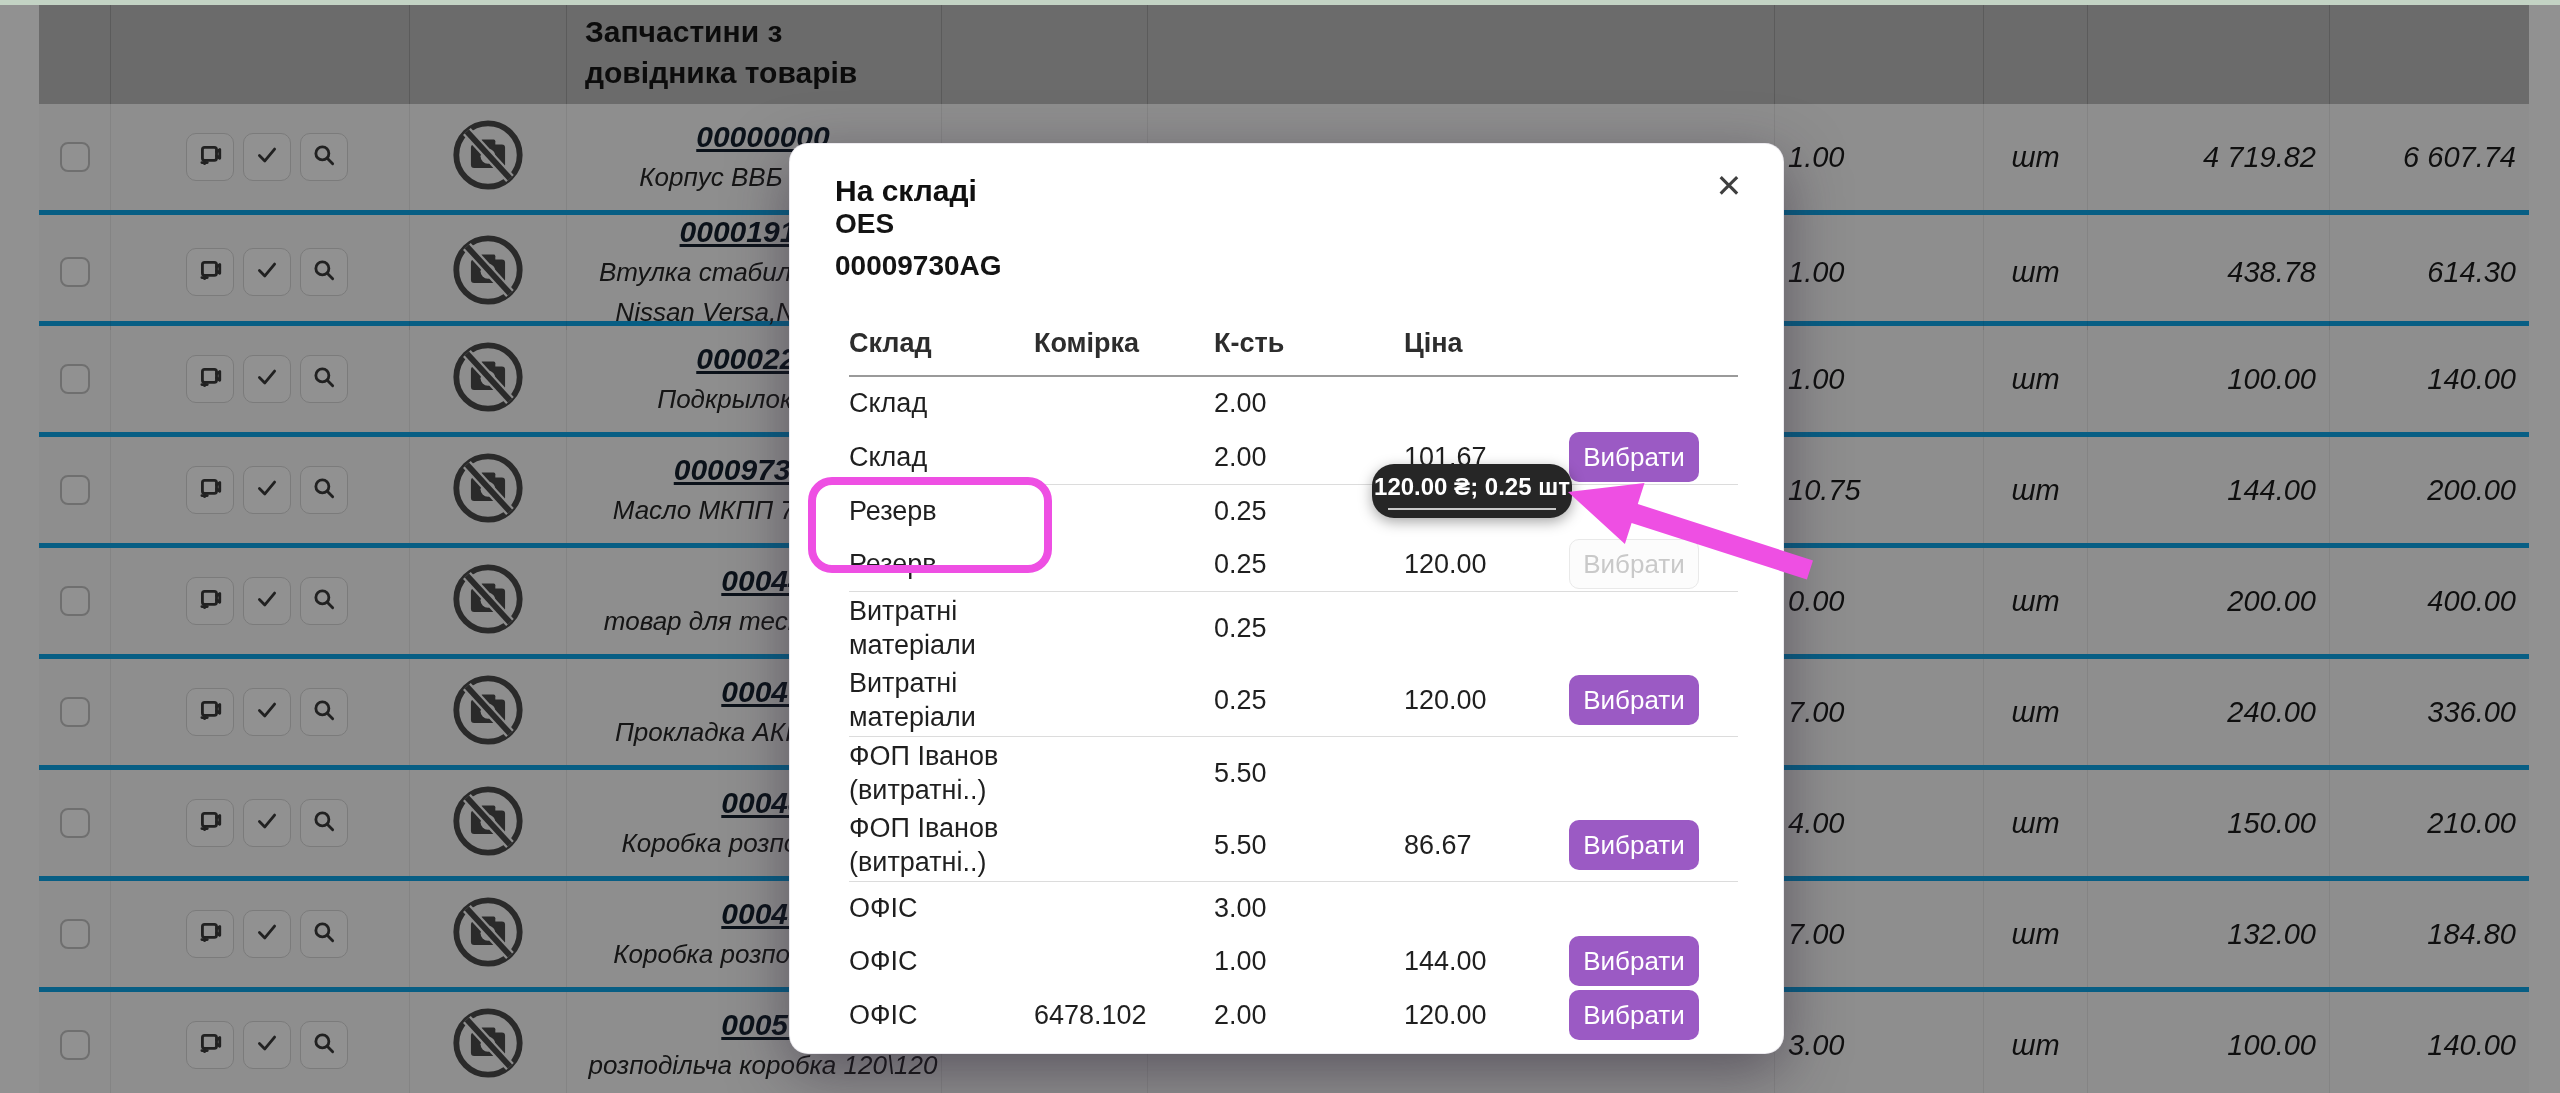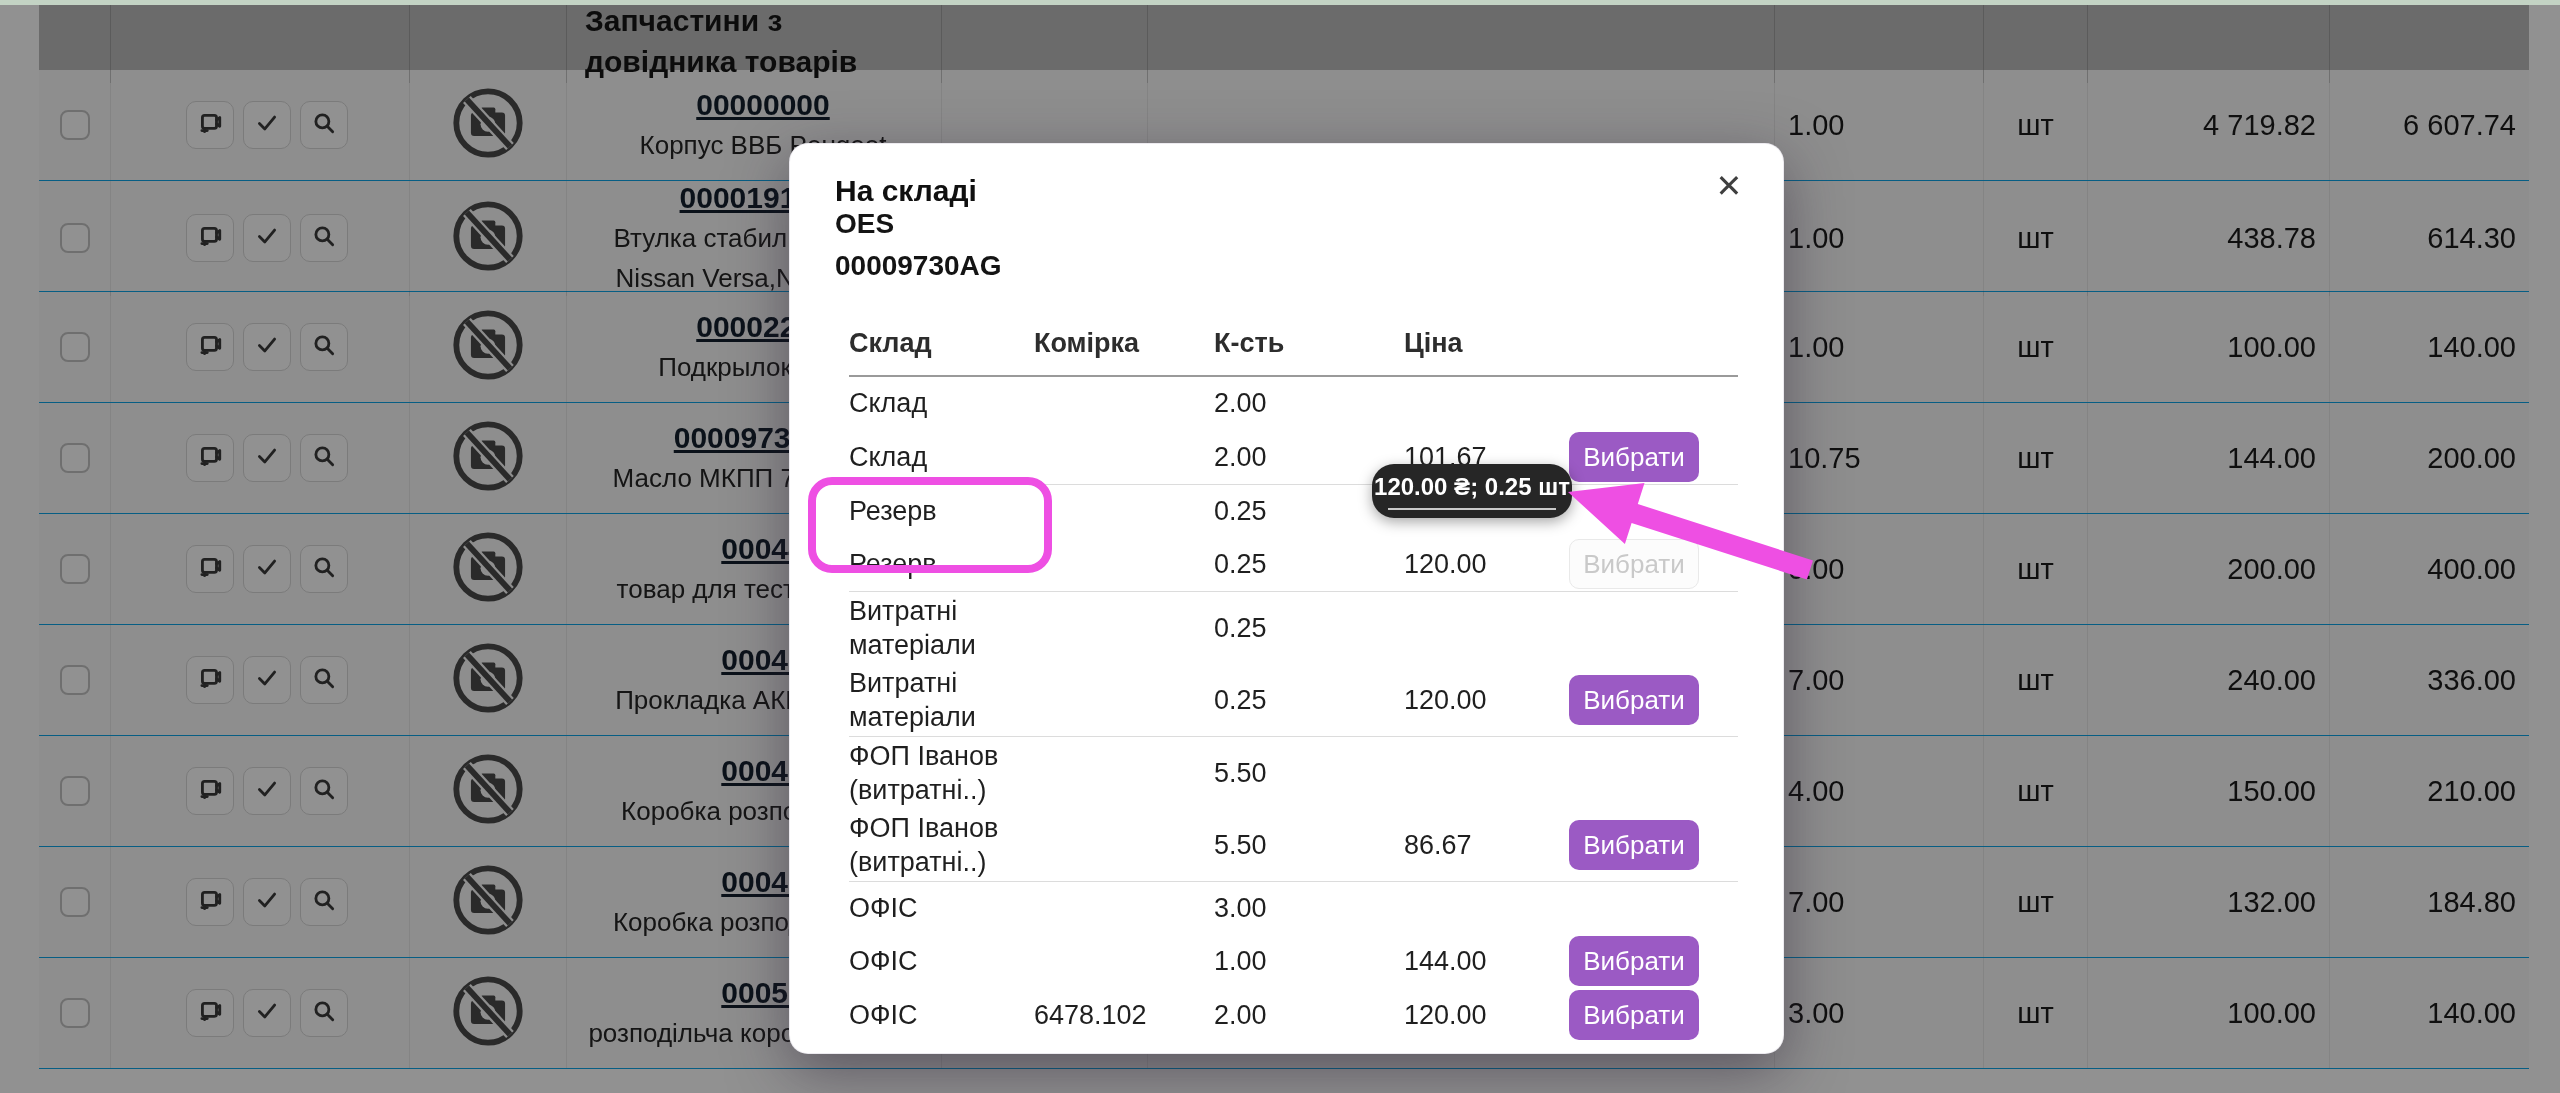--- a/index.html
+++ b/index.html
@@ -9,24 +9,24 @@
     font-family:"Liberation Sans","DejaVu Sans",sans-serif; background:#ffffff;
   }
   .top-strip { position:absolute; left:0; top:0; width:2560px; height:5px; z-index:60; }
 
   
   .table { position:absolute; left:39px; top:0; width:2490px; }
   .grid-row {
     display:grid;
     grid-template-columns:72px 299px 157px 375px 206px 627px 209px 104px 242px 199px;
   }
-  .thead { height:70px; background:#bcbcbc; }
+  .thead { height:104px; background:#bcbcbc; }
   .thead > div { border-right:1px solid rgba(0,0,0,.14); display:flex; align-items:center; }
   .th-name { font-size:30px; font-weight:700; color:#161616; line-height:1.38; padding-left:18px; }
-  .trow { height:111px; background:#fafafa; border-bottom:1px solid #0ea5e9; }
+  .trow { height:111px; background:#fafafa; border-bottom:5px solid #0ea5e9;font-style:italic; }
   .trow > div { border-right:1px solid rgba(0,0,0,.07); display:flex; align-items:center; overflow:visible; }
   .cell-check { justify-content:center; }
   .checkbox { width:30px; height:30px; border:2px solid #c4c4c4; border-radius:8px; background:#fff; }
   .cell-icons { justify-content:flex-start; padding-left:75px; gap:9px; }
   .icon-btn { width:48px; height:48px; border:1px solid #d8d8d8; border-radius:10px; background:#fff;
               display:flex; align-items:center; justify-content:center; color:#3b3b3b; }
   .cell-img { justify-content:center; }
   .cell-name { flex-direction:column; align-items:flex-start; justify-content:center; padding-left:18px; }
   .code-link { font-size:30px; font-weight:700; color:#15212e; text-decoration:underline; white-space:nowrap; }
   .pname { font-size:26px; color:#262626; line-height:1.32; white-space:nowrap; margin-top:6px; }

